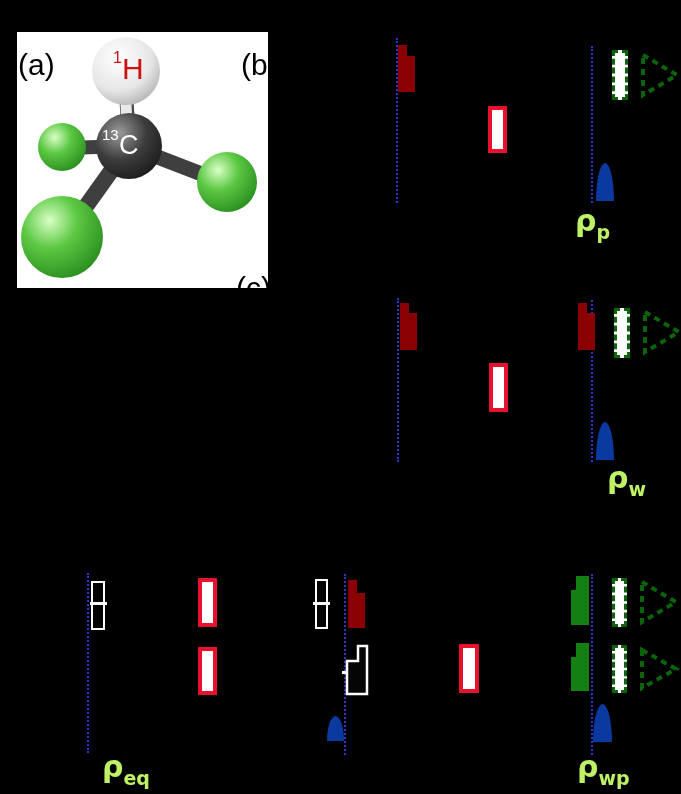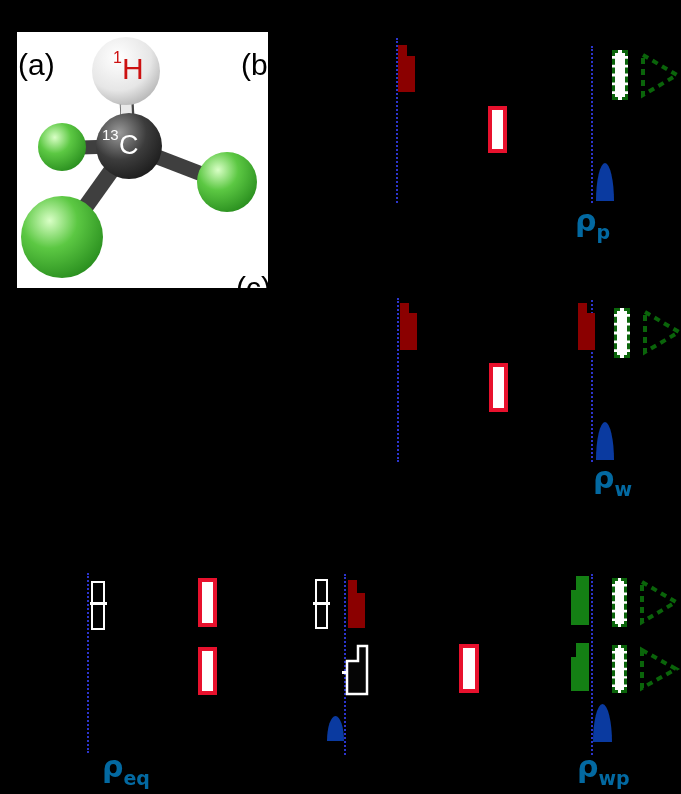--- a/index.html
+++ b/index.html
@@ -7,21 +7,21 @@
          font-family:"Liberation Sans",sans-serif;}
   .vline{position:absolute;width:0;border-left:2px dotted #2c35cc;}
   .step{position:absolute;background:#8b0000;}
   .gstep{position:absolute;background:#148014;}
   .redrect{position:absolute;background:#fff;border:4px solid #e8112d;box-sizing:border-box;}
   .wrect{position:absolute;background:#030303;border:2px solid #fff;box-sizing:border-box;}
   .gdash{position:absolute;background:#fff;border:3px dashed #0a640a;box-sizing:border-box;}
   .bell{position:absolute;background:#0a3aa0;border-radius:50% 50% 0 0/100% 100% 0 0;}
   .tick{position:absolute;background:#fff;height:3px;}
   .tri{position:absolute;}
-  .rho{position:absolute;color:#0369a1;font-weight:bold;font-size:30px;line-height:1;
+  .rho{position:absolute;color:#bef264;font-weight:bold;font-size:30px;line-height:1;
        font-family:"DejaVu Sans",sans-serif;}
   .rho sub{font-size:19px;vertical-align:-8px;letter-spacing:0;}
   .plabel{position:absolute;color:#000;font-size:30px;line-height:1;z-index:5;
           font-family:"Liberation Sans",sans-serif;}
   .molbox{position:absolute;left:17px;top:32px;width:251px;height:256px;background:#fff;z-index:1;}
 </style>
 </head>
 <body>
 
 <div class="stage">
@@ -89,21 +89,21 @@
     <div class="step" style="left:400px;top:303px;width:17px;height:47px;
          clip-path:polygon(0 0,9px 0,9px 10px,17px 10px,17px 100%,0 100%);"></div>
     <div class="redrect" style="left:489px;top:363px;width:19px;height:49px;"></div>
     <div class="step" style="left:578px;top:303px;width:17px;height:47px;
          clip-path:polygon(0 0,9px 0,9px 10px,17px 10px,17px 100%,0 100%);"></div>
     <div class="gdash" style="left:614px;top:308px;width:16px;height:50px;"></div>
     <svg class="tri" style="left:642px;top:308px;" width="42" height="48" viewBox="0 0 42 48">
       <polygon points="3,4 37,24 3,44" fill="none" stroke="#0a640a" stroke-width="4" stroke-dasharray="6 5"></polygon>
     </svg>
     <div class="bell" style="left:596px;top:422px;width:18px;height:38px;"></div>
-    <div class="rho" style="left:593px;top:463px;"><span>ρ</span><sub>w</sub></div>
+    <div class="rho" style="left:607px;top:463px;"><span>ρ</span><sub>w</sub></div>
   </div>
 
   <div>
     <div class="vline" style="left:87px;top:573px;height:180px;"></div>
     <div class="vline" style="left:344px;top:574px;height:181px;"></div>
     <div class="vline" style="left:591px;top:574px;height:181px;"></div>
 
     <div class="wrect" style="left:91px;top:581px;width:14px;height:49px;"></div>
     <div class="tick" style="left:90px;top:602px;width:17px;"></div>
     <div class="rho" style="left:82px;top:752px;margin-left:20px;"><span>ρ</span><sub>eq</sub></div>

